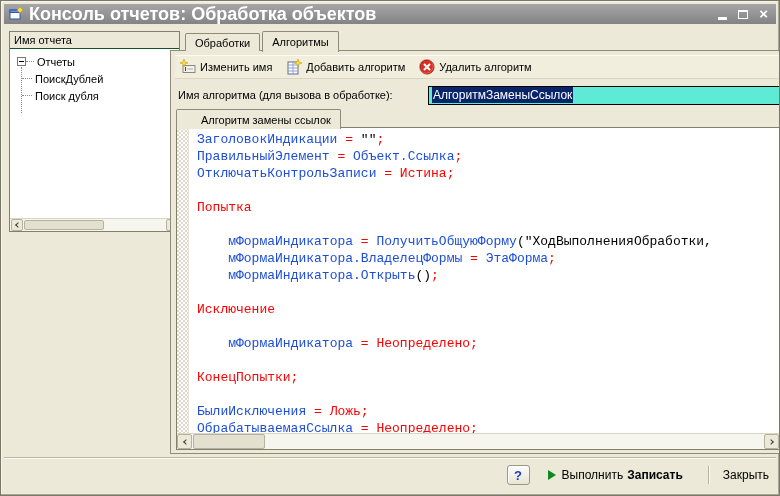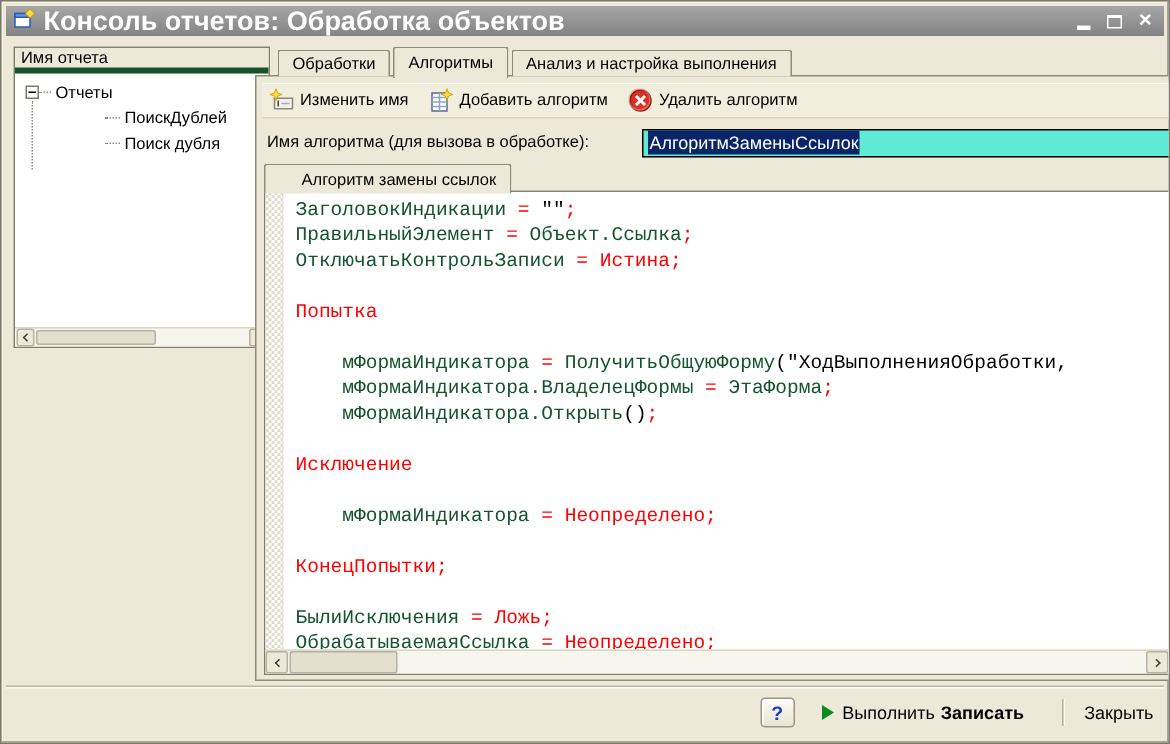--- a/index.html
+++ b/index.html
@@ -22,30 +22,30 @@
   .win-controls { display:flex; align-items:center; gap:11px; padding-right:3px; }
   .glyph-min { width:9px; height:3px; background:#fff; margin-top:8px; }
   .glyph-max { width:10px; height:9px; border:1px solid #fff; border-top:2px solid #fff; }
   .glyph-close { color:#fff; font-size:15px; font-weight:bold; line-height:14px; }
   
   .tree-panel {
     position:absolute; left:8px; top:30px; width:171px; height:201px;
     background:#fff; border:1px solid #82806b;
   }
   .tree-header {
-    height:17px; background:#ece9d8; border-bottom:4px solid #14532d;
+    height:17px; background:#ece9d8; border-bottom:1px solid #14532d;
     display:flex; align-items:center; padding-left:4px;
   }
   .tree-body { position:absolute; left:0; right:0; top:18px; bottom:13px; overflow:hidden; padding-top:3px; }
   .tree-row { height:17px; display:flex; align-items:center; white-space:nowrap; }
   .tree-root-row { padding-left:7px; }
   .expand-box { width:9px; height:9px; border:1px solid #7b7968; background:#fff; position:relative; flex:0 0 auto; }
   .expand-box i { position:absolute; left:1px; right:1px; top:3px; height:1px; background:#000; }
   .hdots { width:8px; height:1px; border-top:1px dotted #8d8b7a; flex:0 0 auto; }
-  .tree-children { position:relative;padding-left:48px; }
+  .tree-children { position:relative; }
   .vdots { position:absolute; left:11px; top:-3px; height:46px; width:1px; border-left:1px dotted #8d8b7a; }
   .tree-child { padding-left:12px; }
   .tree-label { padding:1px 3px; overflow:hidden; }
   .tree-child .tree-label { flex:1; }
   .tree-child.selected .tree-label { background:#0a246a; color:#fff; }
   
   .hscroll { position:absolute; left:0; right:0; bottom:0; height:13px; background:#f6f5ee; border-top:1px solid #d9d6c4; }
   .sbtn {
     position:absolute; background:#ece9d8; border:1px solid #b5b2a0; border-radius:2px;
     display:flex; align-items:center; justify-content:center;
@@ -94,21 +94,21 @@
       linear-gradient(45deg,#ddd9c9 25%,transparent 25%,transparent 75%,#ddd9c9 75%);
     background-size:4px 4px; background-position:0 0,2px 2px;
     border-right:1px solid #e7e4d6;
   }
   .code {
     position:absolute; left:13px; right:16px; top:0; bottom:16px; overflow:hidden;
     padding:3px 0 0 7px;
     font-family:"Liberation Mono","DejaVu Sans Mono",monospace;
     font-size:13px; line-height:17px; white-space:pre;
   }
-  .tok-b { color:#14532d; } .tok-r { color:#ff0000; } .tok-k { color:#000; }
+  .tok-b { color:#1d4ed8; } .tok-r { color:#ff0000; } .tok-k { color:#000; }
   .vscroll { position:absolute; right:0; top:0; bottom:16px; width:16px; background:#f6f5ee; border-left:1px solid #d9d6c4; }
   .vscroll .sbtn { left:0; right:0; height:15px; }
   .vscroll .sbtn.top { top:0; } .vscroll .sbtn.bottom { bottom:0; }
   .vscroll .thumb { left:0; right:0; top:16px; height:22px; }
   .editor .hscroll { right:16px; height:16px; }
   .editor .hscroll .sbtn { width:15px; top:0; bottom:0; }
   .editor .hscroll .thumb { left:16px; width:72px; top:0; bottom:0; }
   .corner { position:absolute; right:0; bottom:0; width:16px; height:16px; background:#ece9d8; }
   
   .footer-sep { position:absolute; left:3px; right:3px; top:456px; height:2px; border-top:1px solid #b9b6a4; border-bottom:1px solid #fbfaf3; }
@@ -174,21 +174,20 @@
       <span class="thumb" style="left:14px; width:80px; top:1px; bottom:1px"></span>
       <span class="sbtn" style="right:1px">
           <span class="chev right"></span>
         </span>
     </div>
   </div>
 
   <div class="tabs">
     <div class="tab">Обработки</div>
     <div class="tab active">Алгоритмы</div>
-    <div class="tab">Анализ и настройка выполнения</div>
   </div>
 
   <div class="content-panel">
 
     <div class="toolbar">
       <span class="tbtn">
         <span>
           <svg width="16" height="16" viewBox="0 0 16 16">
             <rect x="3" y="6.5" width="12" height="7" fill="#f2f1ea" stroke="#8a887a"></rect>
             <line x1="5.5" y1="8" x2="5.5" y2="12" stroke="#444"></line>

